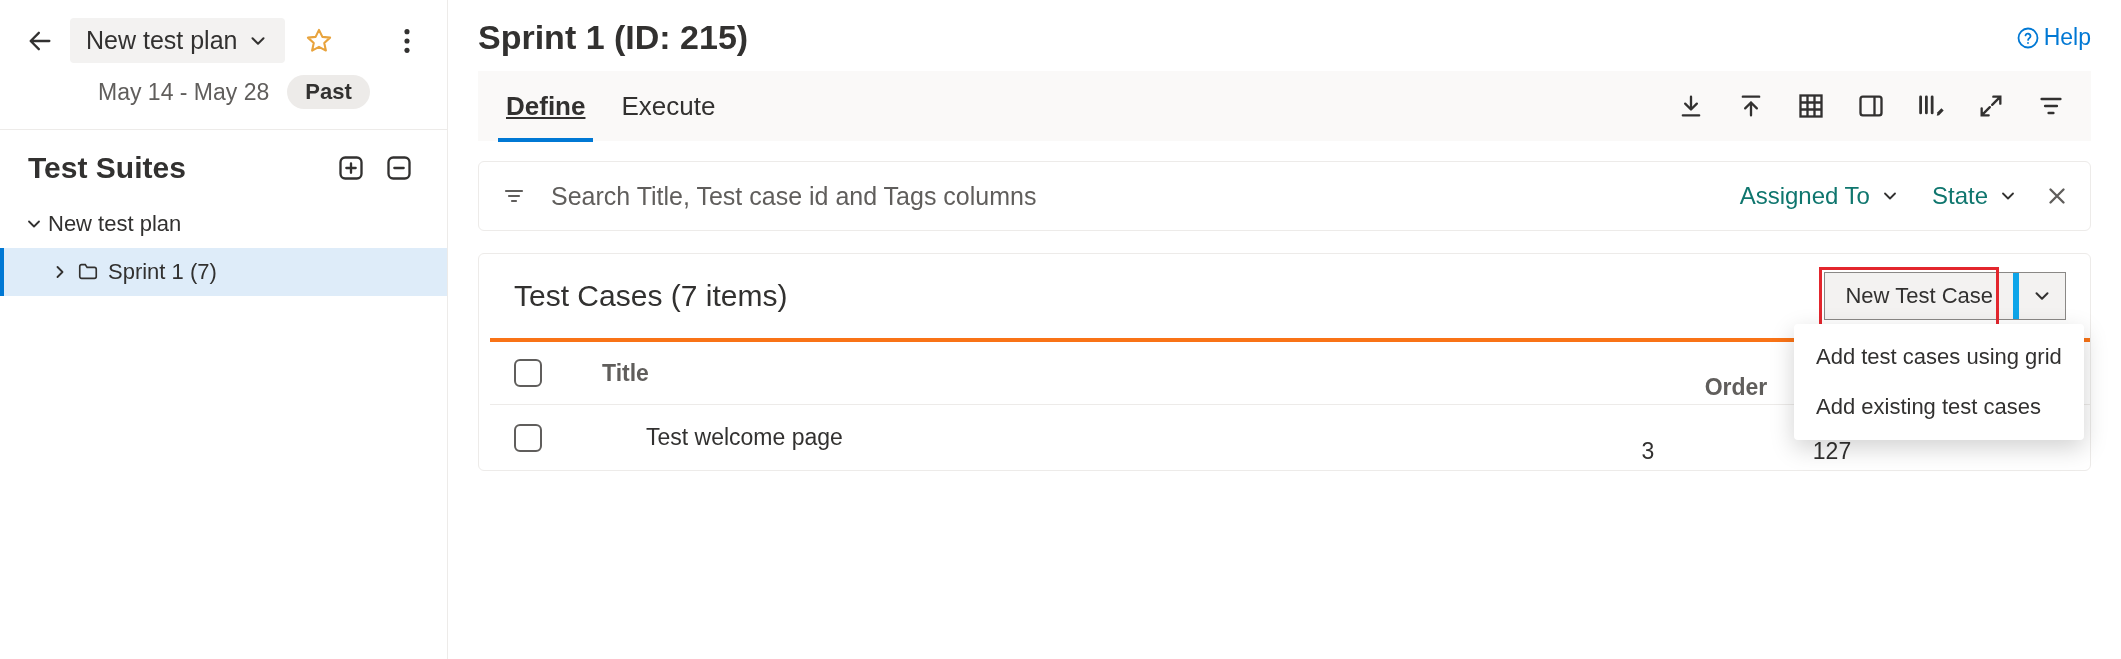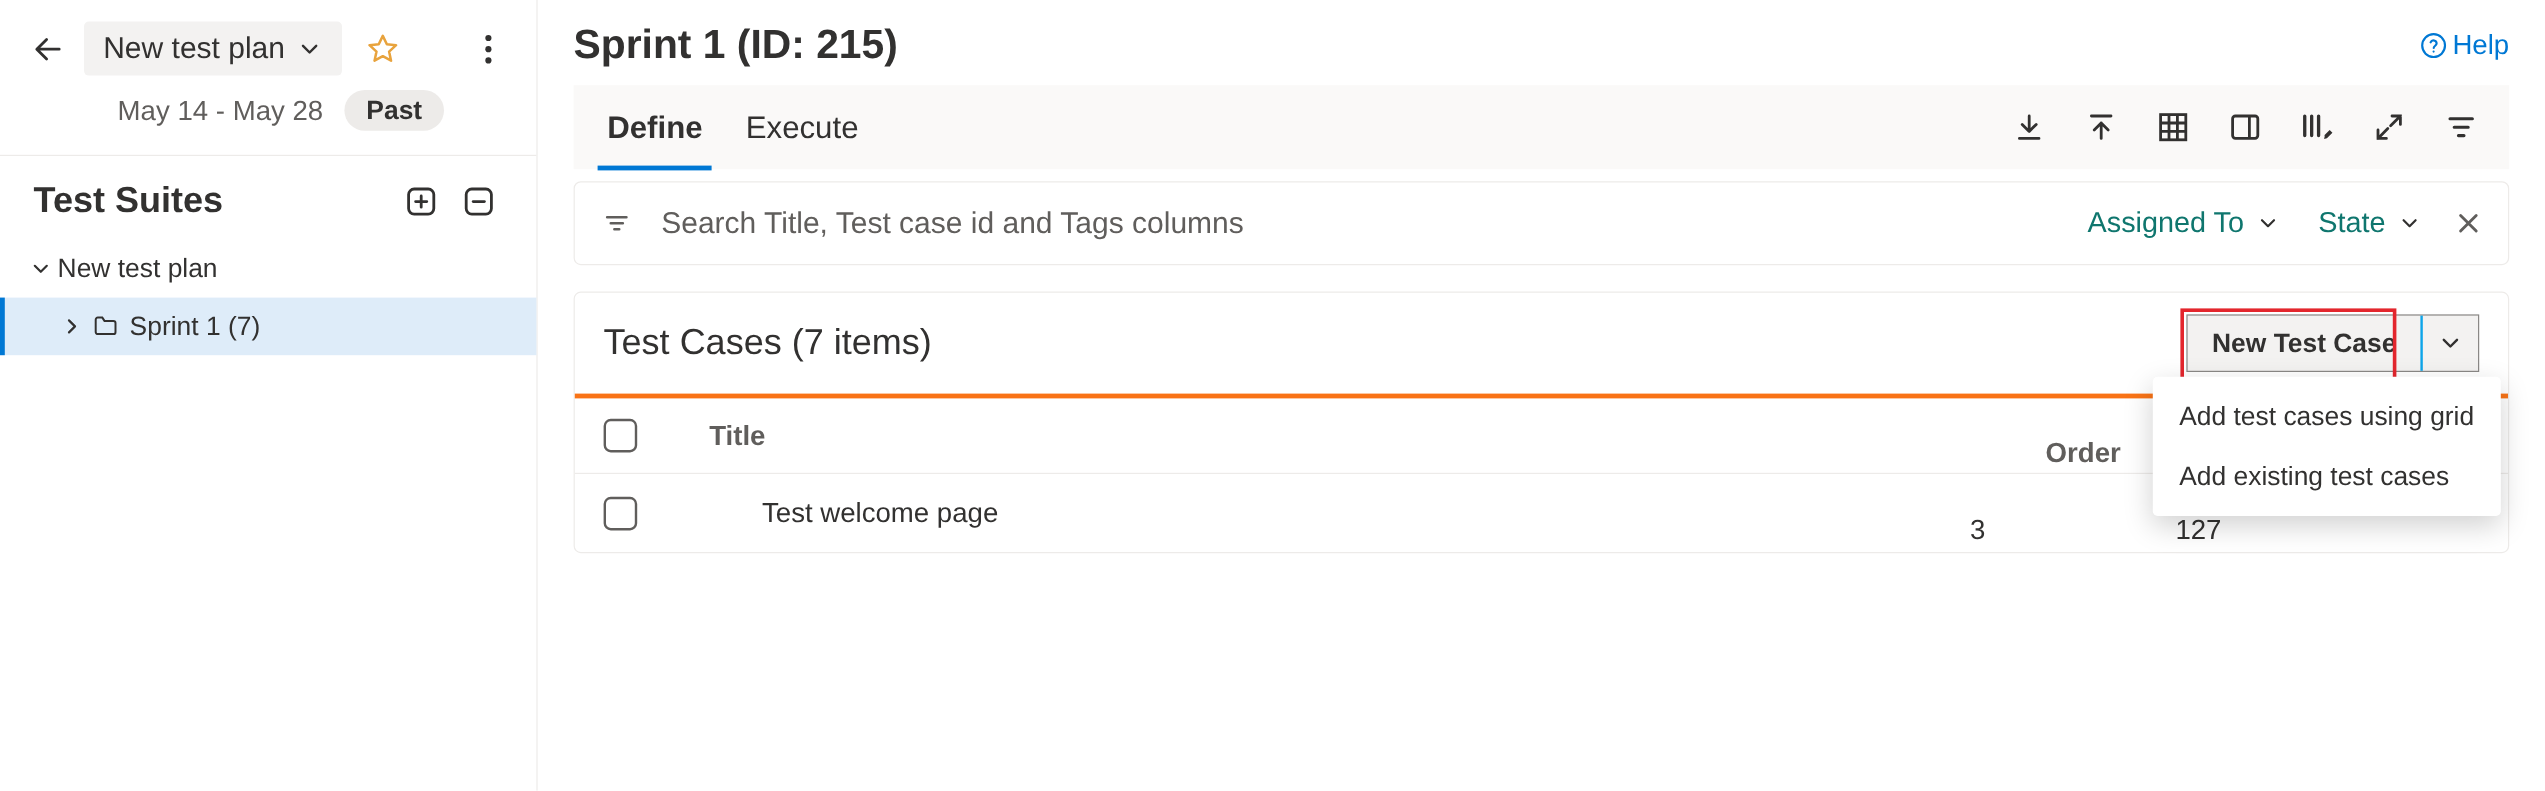--- a/index.html
+++ b/index.html
@@ -119,38 +119,38 @@
   }
   .tab {
     font-size: 26px;
     padding: 0 18px;
     height: 100%;
     display: flex;
     align-items: center;
     cursor: pointer;
     color: #323130;
   }
-  .tab.active { font-weight: 700; position: relative; }
+  .tab.active { font-weight: 700; position: relative; text-decoration: underline; }
   .tab.active::after {
     content: "";
     position: absolute;
     left: 10px; right: 10px; bottom: -1px;
     height: 4px; background: #0078d4;
   }
   .tabbar-spacer { flex: 1; }
   .tabbar-icon {
     width: 60px; height: 60px;
     display: flex; align-items: center; justify-content: center;
     cursor: pointer;
   }
 
   .filterbar {
     display: flex;
     align-items: center;
-    margin-top: 10px;
+    margin-top: 20px;
     border: 1px solid #edebe9;
     border-radius: 6px;
     height: 70px;
     padding: 0 20px;
     gap: 20px;
   }
   .filter-icon { width:30px; display:flex; align-items:center; justify-content:center;}
   .search-input {
     flex: 1;
     border: none;
@@ -166,39 +166,40 @@
     cursor:pointer;
     padding: 0 6px;
   }
   .close-filter { cursor:pointer; }
 
   .cases-card {
     margin-top: 22px;
     border: 1px solid #edebe9;
     border-radius: 6px;
     position: relative;
+    padding-left: 11px;
   }
   .cases-head {
     display: flex;
     align-items: center;
     padding: 18px 24px;
   }
   .cases-title { font-size: 30px; flex:1; }
   .split-btn {
     display: flex;
     border: 1px solid #8a8886;
     background: #f3f2f1;
     height: 48px;
   }
   .split-main {
     padding: 0 20px;
     font-size: 22px;
-    font-weight: 700;
+    font-weight: 400;
     display:flex; align-items:center;
-    border-right: 2px solid #0ea5e9;
+    border-right: 6px solid #0ea5e9;
     cursor:pointer;
   }
   .split-caret {
     width: 46px;
     display:flex; align-items:center; justify-content:center;
     cursor:pointer;
   }
   .highlight-box {
     position:absolute;
     border: 3px solid #e3262d;

